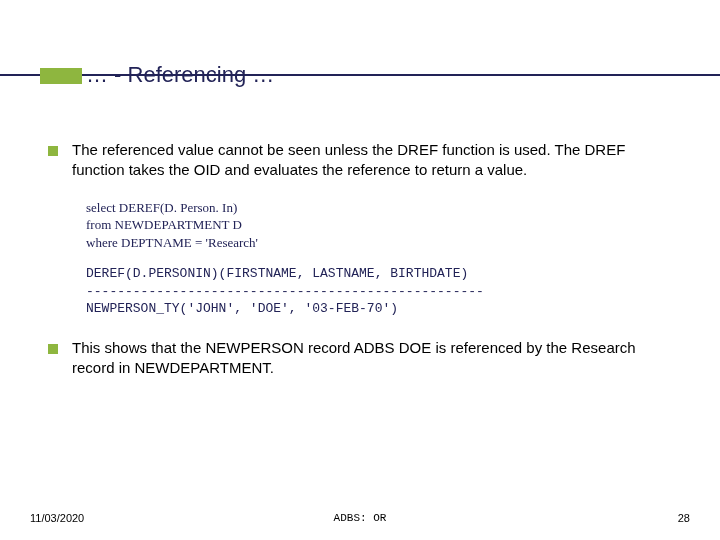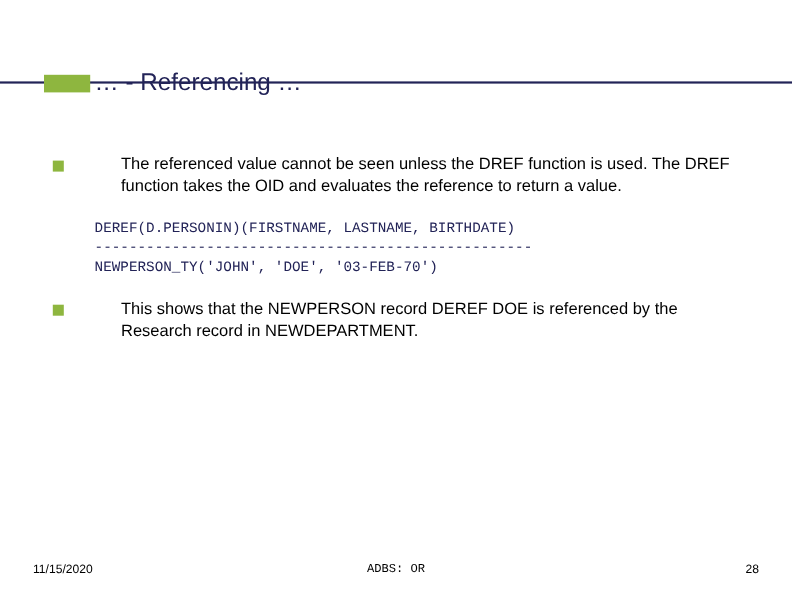--- a/index.html
+++ b/index.html
@@ -5,21 +5,21 @@
   * { margin: 0; padding: 0; box-sizing: border-box; }
   html, body { width: 720px; height: 540px; background: #fff; font-family: Verdana, Geneva, sans-serif; color: #000; overflow: hidden; }
   .slide { position: relative; width: 632px; height: 540px; }
   .title-wrap { position: absolute; left: 0; top: 74px; width: 720px; }
   .title-rule { height: 2px; background: #222357; margin-bottom: 0; }
   .title-accent { width: 42px; height: 16px; background: #8eb63f; margin-top: -8px; margin-left: 40px; }
   .title-text { position: absolute; left: 86px; top: -12px; font-size: 22px; color: #222357; font-weight: 400; }
   .body { position: absolute; left: 48px; top: 140px; width: 624px; }
   .bullet-row { display: flex; align-items: flex-start; margin-bottom: 18px; }
   .bullet-icon { flex: 0 0 auto; width: 10px; height: 10px; background: #8eb63f; margin-top: 6px; margin-right: 14px; }
-  .bullet-text { font-size: 15px; line-height: 1.35; color: #000; margin-left: 38px; }
+  .bullet-text { font-size: 15px; line-height: 1.35; color: #000; }
   .code-block { margin-left: 38px; margin-top: 10px; margin-bottom: 14px; font-size: 13px; color: #222357; font-family: "Comic Sans MS", "Comic Sans", cursive; line-height: 1.35; white-space: pre; }
   .output-block { margin-left: 38px; margin-top: 6px; margin-bottom: 20px; font-family: "Courier New", Courier, monospace; font-size: 13px; color: #222357; line-height: 1.35; white-space: pre; }
   .footer { position: absolute; left: 0; bottom: 16px; width: 720px; font-size: 11px; color: #000; }
   .footer-left { position: absolute; left: 30px; bottom: 0; }
   .footer-center { position: absolute; left: 0; right: 0; text-align: center; bottom: 0; font-family: Liberation Mono, monospace; }
   .footer-right { position: absolute; right: 30px; bottom: 0; text-align: right; }
 </style>
 </head>
 <body>
 
@@ -31,31 +31,34 @@
     <div class="title-text">… - Referencing …</div>
   </div>
 
   <div class="body">
 
     <div class="bullet-row">
       <div class="bullet-icon"></div>
       <div class="bullet-text">The referenced value cannot be seen unless the DREF function is used. The DREF function takes the OID and evaluates the reference to return a value.</div>
     </div>
 
+    <div class="code-block">select DEREF(D. Person. In)
+from NEWDEPARTMENT D
+where DEPTNAME = 'Research'</div>
 
     <div class="output-block">DEREF(D.PERSONIN)(FIRSTNAME, LASTNAME, BIRTHDATE)
 ---------------------------------------------------
 NEWPERSON_TY('JOHN', 'DOE', '03-FEB-70')</div>
 
     <div class="bullet-row">
       <div class="bullet-icon"></div>
-      <div class="bullet-text">This shows that the NEWPERSON record DEREF DOE is referenced by the Research record in NEWDEPARTMENT.</div>
+      <div class="bullet-text">This shows that the NEWPERSON record ADBS DOE is referenced by the Research record in NEWDEPARTMENT.</div>
     </div>
 
   </div>
 
   <div class="footer">
-    <div class="footer-left">11/15/2020</div>
+    <div class="footer-left">11/03/2020</div>
     <div class="footer-center">ADBS: OR</div>
     <div class="footer-right">28</div>
   </div>
 
 </div>
 
 </body></html>

